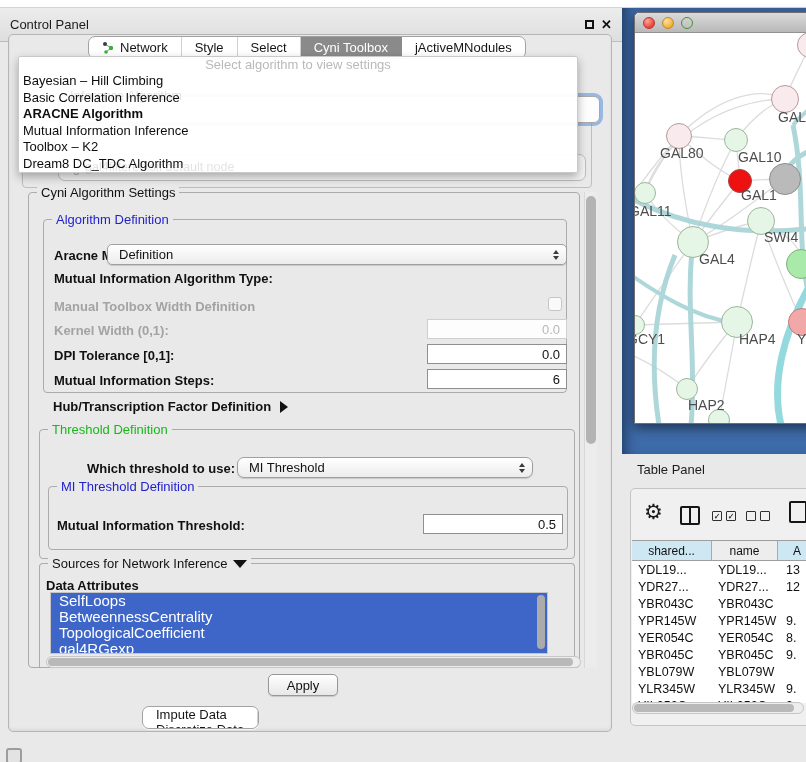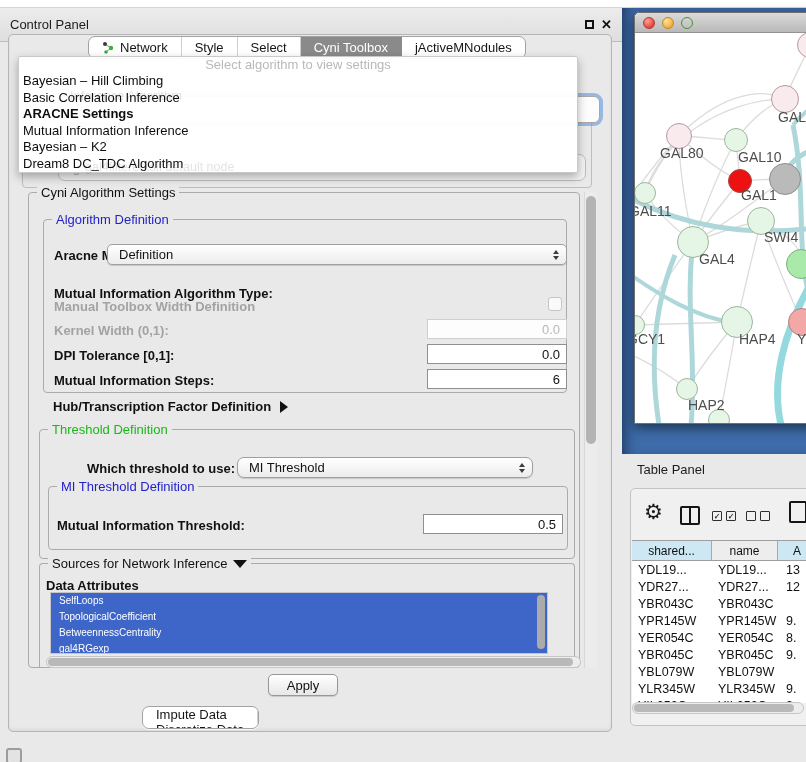--- a/index.html
+++ b/index.html
@@ -63,21 +63,21 @@
   .field{position:absolute;height:20px;background:#fff;border:1px solid #8f8f8f;font-size:13px;
          display:flex;align-items:center;justify-content:flex-end;padding:0 6px;}
   .field.dis{border-color:#cfcfcf;color:#b8b8b8;background:#fdfdfd;}
   .checkbox{position:absolute;width:14px;height:14px;border:1px solid #c5c5c5;border-radius:3px;background:#fafafa;}
 
   .hub-row{position:absolute;font-size:13px;font-weight:bold;display:flex;align-items:center;gap:9px;}
   .tri-right{width:0;height:0;border-top:6px solid transparent;border-bottom:6px solid transparent;border-left:8px solid #111;}
   .tri-down-big{width:0;height:0;border-left:7px solid transparent;border-right:7px solid transparent;border-top:8px solid #111;}
 
   .attr-list{position:absolute;background:#fff;border:1px solid #c5c5c5;overflow:hidden;}
-  .attr-item{height:16px;line-height:16px;font-size:10px;color:#fff;background:#3e66c8;padding-left:8px;}
+  .attr-item{height:16px;line-height:16px;font-size:15px;color:#fff;background:#3e66c8;padding-left:8px;}
   .list-thumb{position:absolute;right:2px;top:2px;width:8px;height:54px;background:#ababab;border-radius:4px;}
 
   .hscroll{position:absolute;height:12px;border:1px solid #c6c6c6;border-radius:6px;background:#ededed;}
   .hscroll .thumb{position:absolute;left:1px;top:1px;height:8px;background:#b9b9b9;border-radius:4px;}
   .vscroll{position:absolute;width:13px;background:#ececec;border-left:1px solid #d8d8d8;}
   .vscroll .thumb{position:absolute;left:1px;width:10px;background:#b3b3b3;border-radius:5px;}
 
   .apply-btn{position:absolute;left:268px;top:674px;width:70px;height:22px;border:1px solid #979797;
              border-radius:5px;background:linear-gradient(#ffffff,#e7e7e7);font-size:13px;
              display:flex;align-items:center;justify-content:center;box-shadow:0 1px 1px rgba(0,0,0,.15);}
@@ -184,21 +184,21 @@
 
       <span class="blabel" style="left:10px;top:28px;">Aracne Mode:</span>
       <div class="combo" style="left:63px;top:24px;width:460px;">
         <span>Definition</span>
         <span class="stepper">
             <i class="tri-up"></i>
             <i class="tri-dn"></i>
           </span>
       </div>
 
-      <span class="blabel" style="left:10px;top:66px;">Mutual Information Algorithm Type:</span>
+      <span class="blabel" style="left:10px;top:51px;">Mutual Information Algorithm Type:</span>
 
       <span class="blabel dis" style="left:10px;top:79px;">Manual Toolbox Width Definition</span>
       <span class="checkbox" style="left:504px;top:77px;"></span>
 
       <span class="blabel dis" style="left:10px;top:103px;">Kernel Width (0,1):</span>
       <div class="field dis" style="left:383px;top:99px;width:140px;">
         <span>0.0</span>
       </div>
 
       <span class="blabel" style="left:10px;top:128px;">DPI Tolerance [0,1]:</span>
@@ -239,43 +239,43 @@
     </div>
 
     <div class="gb" style="left:10px;top:370px;width:536px;height:104px;border-bottom:none;border-radius:4px 4px 0 0;">
       <span class="legend" style="color:#111;">
         <span>Sources for Network Inference</span>
         <span class="tri-down-big"></span>
       </span>
       <span class="blabel" style="left:6px;top:14px;">Data Attributes</span>
       <div class="attr-list" style="left:10px;top:28px;width:498px;height:62px;">
         <div class="attr-item">SelfLoops</div>
+        <div class="attr-item">BetweennessCentrality</div>
         <div class="attr-item">TopologicalCoefficient</div>
-        <div class="attr-item">BetweennessCentrality</div>
         <div class="attr-item">gal4RGexp</div>
         <div class="list-thumb"></div>
       </div>
     </div>
 
     <div class="hscroll" style="left:17px;top:463px;width:535px;">
       <div class="thumb" style="width:525px;"></div>
     </div>
   </div>
 
   <div class="vscroll" style="left:584px;top:192px;height:476px;">
     <div class="thumb" style="top:4px;height:248px;"></div>
   </div>
 
   <div class="abs popup">
     <div class="pp-ph">Select algorithm to view settings</div>
     <div class="pp-item">Bayesian – Hill Climbing</div>
     <div class="pp-item">Basic Correlation Inference</div>
-    <div class="pp-item bold">ARACNE Settings</div>
+    <div class="pp-item bold">ARACNE Algorithm</div>
     <div class="pp-item">Mutual Information Inference</div>
-    <div class="pp-item">Bayesian – K2</div>
+    <div class="pp-item">Toolbox – K2</div>
     <div class="pp-item">Dream8 DC_TDC Algorithm</div>
   </div>
   <span class="ghost-txt" style="left:70px;top:88px;">Inference Algorithm</span>
   <span class="ghost-txt" style="left:85px;top:160px;font-size:12.5px;">gal4filtered.sif default node</span>
 
   <div class="apply-btn">
     <span>Apply</span>
   </div>
 
   <div class="abs segbar" style="left:142px;top:706px;flex-direction:column;">

